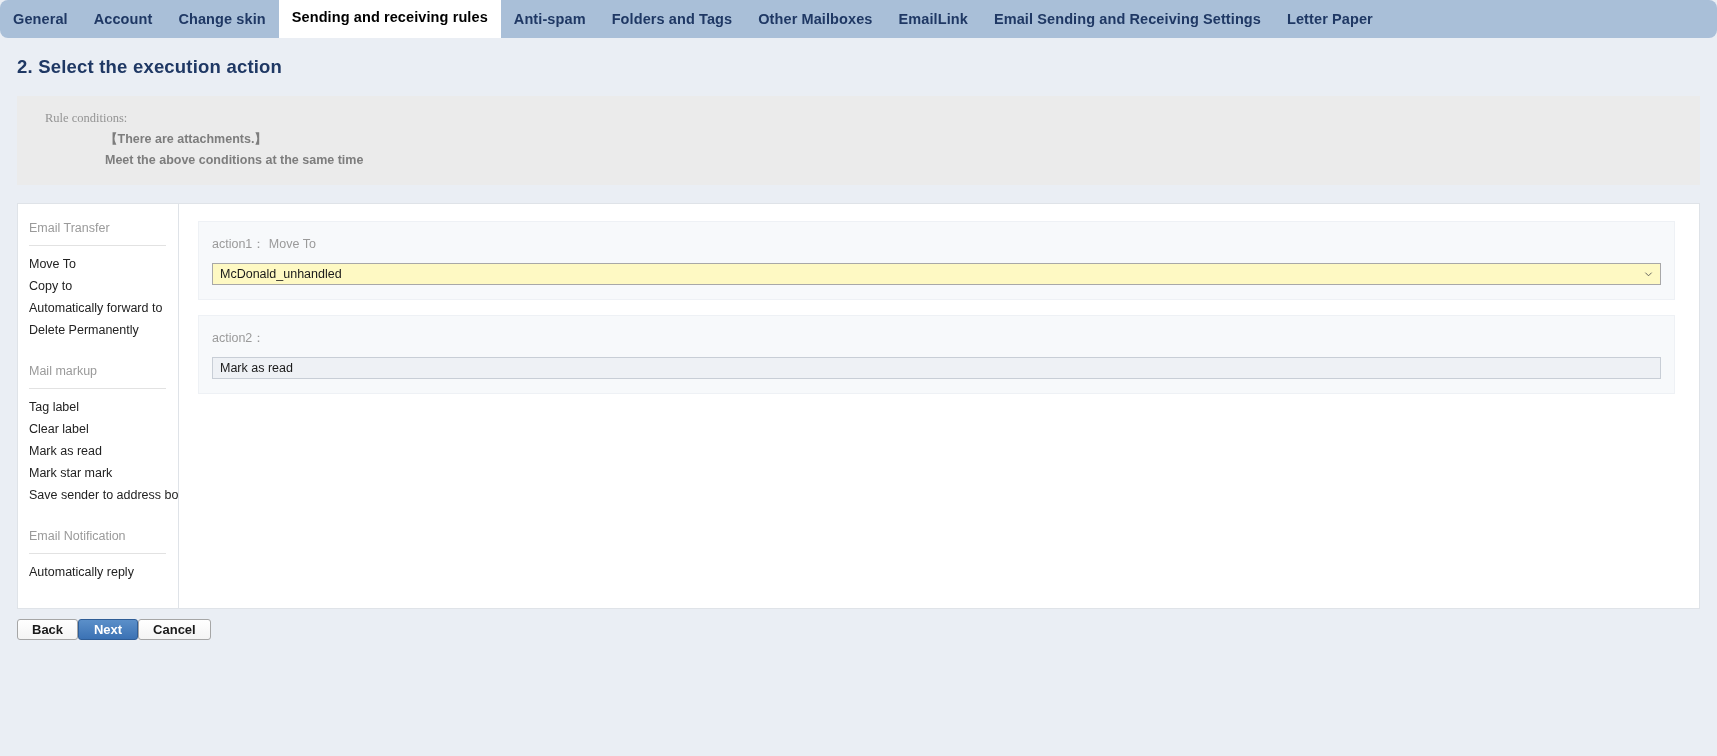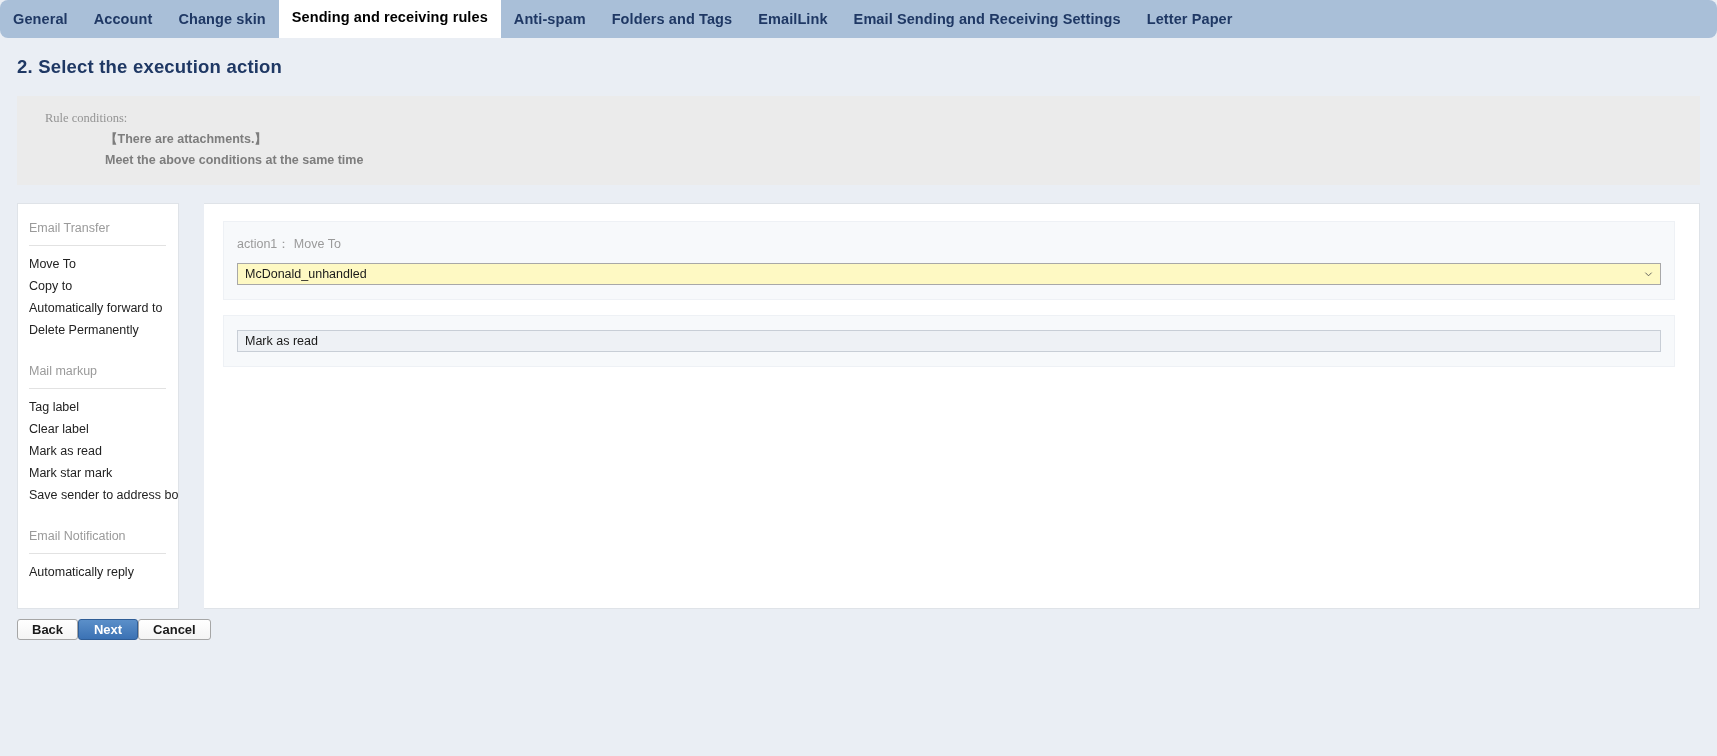--- a/index.html
+++ b/index.html
@@ -90,21 +90,20 @@
   .rule-quote {
     font-weight: normal;
     color: #9a9a9a;
   }
 
   
   .content {
     display: flex;
     margin: 18px 17px 0 17px;
     height: 406px;
-    gap: 25px;
   }
 
   
   .sidebar {
     width: 162px;
     min-width: 162px;
     background: #ffffff;
     border: 1px solid #dfe3e8;
     box-sizing: border-box;
     padding: 14px 0 0 0;
@@ -225,20 +224,21 @@
 </head>
 <body>
 
 <div class="tabbar">
   <div class="tab">General</div>
   <div class="tab">Account</div>
   <div class="tab">Change skin</div>
   <div class="tab active">Sending and receiving rules</div>
   <div class="tab">Anti-spam</div>
   <div class="tab">Folders and Tags</div>
+  <div class="tab">Other Mailboxes</div>
   <div class="tab">EmailLink</div>
   <div class="tab">Email Sending and Receiving Settings</div>
   <div class="tab">Letter Paper</div>
 </div>
 
 <div class="page-heading">2. Select the execution action</div>
 
 <div class="rule-box">
   <div class="rule-row">
     <span class="rule-label">Rule conditions:</span>
@@ -281,20 +281,21 @@
       <div class="action-label"><span>action1：</span><span class="action-value">Move To</span></div>
       <div class="select-ctl">
         <span>McDonald_unhandled</span>
         <svg class="chevron" viewBox="0 0 10 10">
           <path d="M1.5 3.5 L5 7 L8.5 3.5" fill="none" stroke="#555" stroke-width="1"></path>
         </svg>
       </div>
     </div>
 
     <div class="action-block">
+      <div class="action-label"><span>action2：</span><span class="action-value"></span></div>
       <div class="text-ctl">Mark as read</div>
     </div>
 
   </div>
 </div>
 
 <div class="footer">
   <div class="btn btn-default">Back</div>
   <div class="btn btn-primary">Next</div>
   <div class="btn btn-default">Cancel</div>

